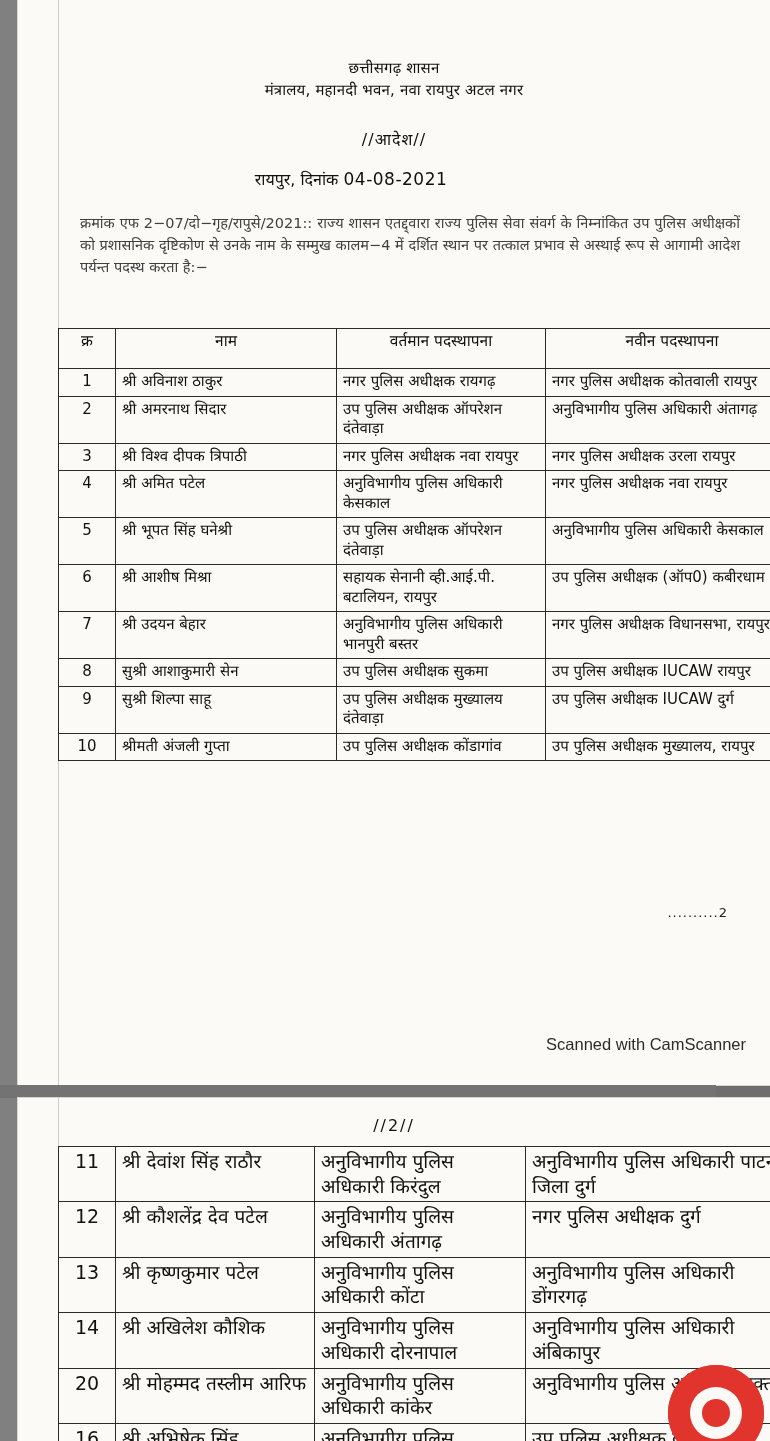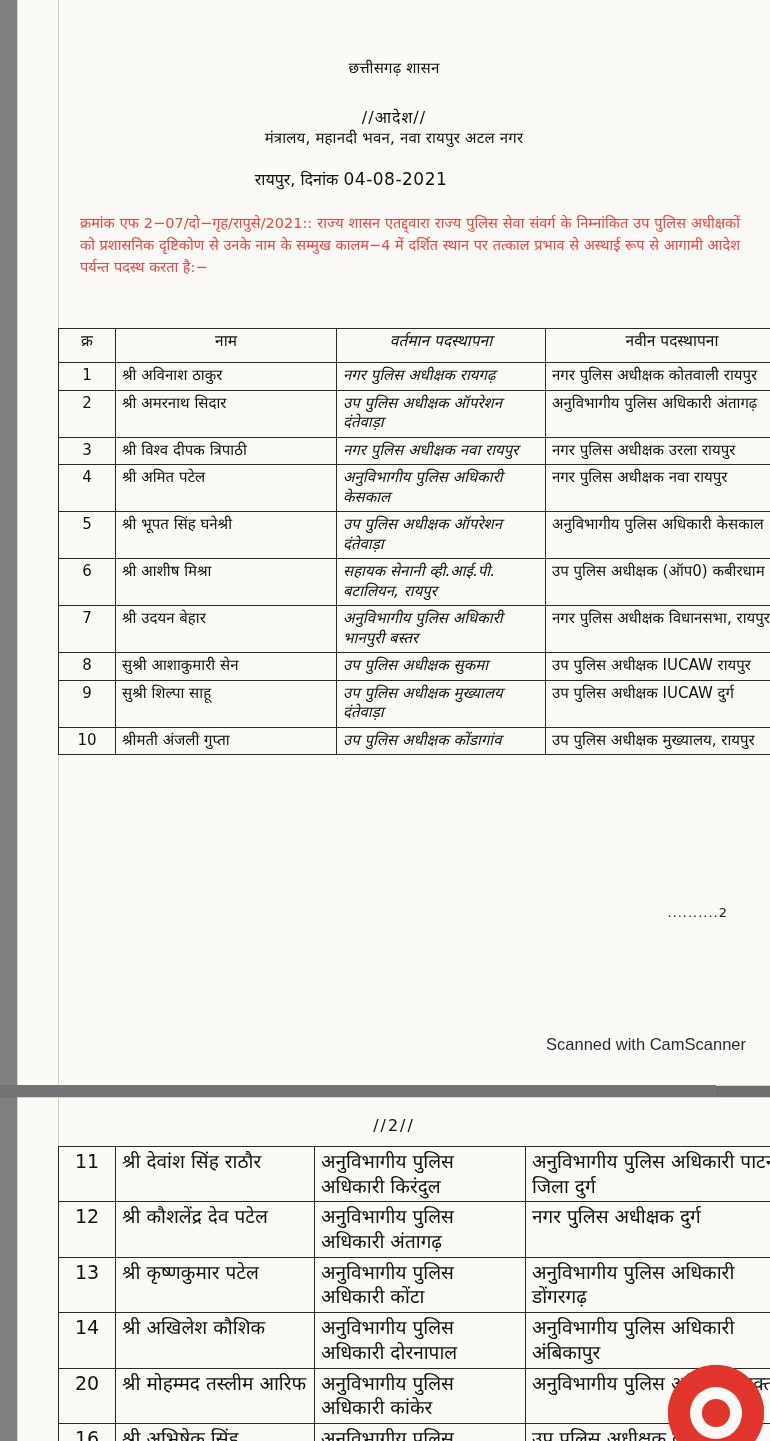--- a/index.html
+++ b/index.html
@@ -77,21 +77,21 @@
   .date-line .dt {
     font-size: 17px;
     letter-spacing: .5px;
   }
   .body-para {
     margin: 22px 30px 0 62px;
     font-family: "DejaVu Sans", sans-serif;
     font-size: 14.5px;
     line-height: 1.55;
     text-align: justify;
-    color: #ef4444;
+    color: #404040;
   }
 
   
   table.t {
     border-collapse: collapse;
     table-layout: fixed;
     font-family: "DejaVu Sans", sans-serif;
     color: #11110d;
   }
   .tbl1-wrap {
@@ -106,25 +106,25 @@
     padding: 3px 6px 4px 6px;
     vertical-align: top;
     font-size: 15px;
     line-height: 1.3;
     font-weight: normal;
   }
   table.t thead td {
     text-align: center;
     font-size: 15.5px;
     padding-top: 2px;
-    padding-bottom: 11px;
+    padding-bottom: 17px;
   }
   .c-sn { width: 44px; text-align: center; font-size: 13.5px; padding-top: 5px; }
   .c-name { width: 208px; }
-  .c-cur { width: 196px; font-style: italic; }
+  .c-cur { width: 196px; }
   .c-new { width: 240px; }
 
   .note-2 {
     position: absolute;
     right: 42px;
     top: 905px;
     font-family: "DejaVu Sans", sans-serif;
     font-size: 13px;
     letter-spacing: 1px;
     color: #1d1d19;
@@ -202,23 +202,23 @@
 </head>
 <body>
 
 <div class="page-wrap">
 
   <div class="sheet1">
     <div class="left-margin-line"></div>
     <div class="doc">
 
       <div class="center hdr hdr-1">छत्तीसगढ़ शासन</div>
+      <div class="center hdr">मंत्रालय, महानदी भवन, नवा रायपुर अटल नगर</div>
+
       <div class="center order-line">//आदेश//</div>
-
-      <div class="center hdr">मंत्रालय, महानदी भवन, नवा रायपुर अटल नगर</div>
 
       <div class="date-line">
         <span>रायपुर, दिनांक</span>
         <span class="dt">04-08-2021</span>
       </div>
 
       <div class="body-para">क्रमांक एफ 2−07/दो−गृह/रापुसे/2021::   राज्य शासन एतद्द्वारा राज्य पुलिस सेवा संवर्ग के निम्नांकित उप पुलिस अधीक्षकों को प्रशासनिक दृष्टिकोण से उनके नाम के सम्मुख कालम−4 में दर्शित स्थान पर तत्काल प्रभाव से अस्थाई रूप से आगामी आदेश पर्यन्त पदस्थ करता है:−</div>
 
       <div class="tbl1-wrap">
         <table class="t t1">

